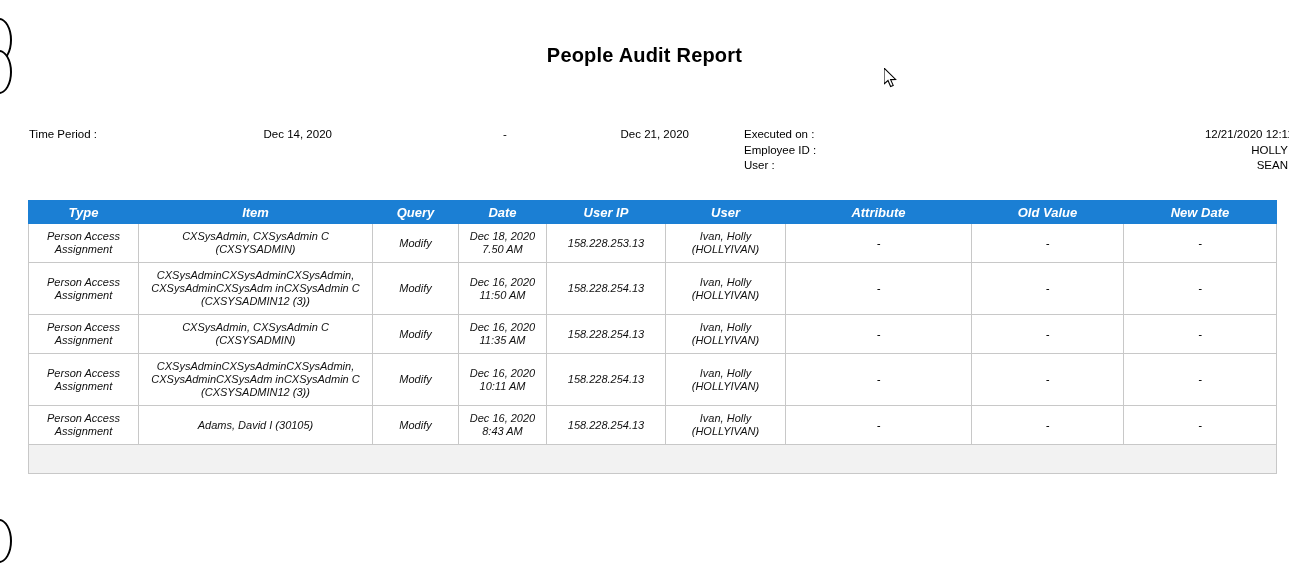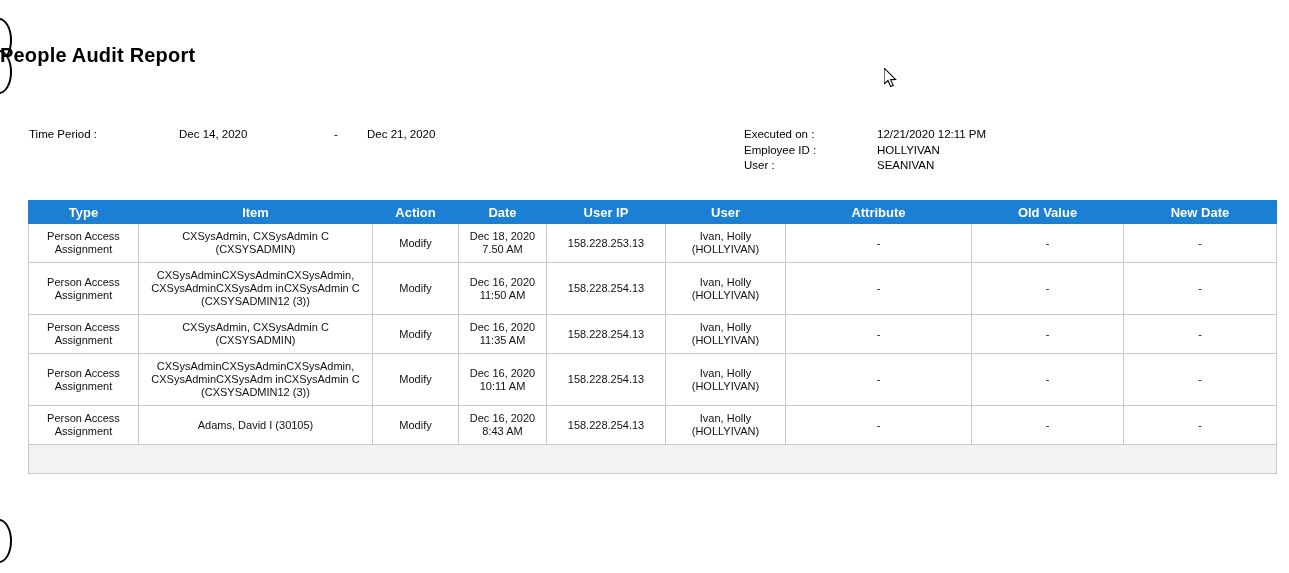--- a/index.html
+++ b/index.html
@@ -55,20 +55,21 @@
     border: 2px solid #000;
     border-radius: 50%;
     background: #ffffff;
   }
 
   .report-title {
     position: absolute;
     top: 44px;
     left: 0;
     width: 1289px;
+    text-align: center;
     font-size: 20px;
     font-weight: bold;
     letter-spacing: 0.2px;
   }
 
   
   .cursor {
     position: absolute;
     left: 884px;
     top: 68px;
@@ -95,20 +96,21 @@
   .meta-right {
     position: absolute;
     left: 715px;
     top: 0;
     width: 570px;
   }
   .meta-row {
     display: flex;
     height: 15.5px;
     white-space: nowrap;
+    justify-content: space-between;
   }
   .meta-label {
     width: 150px;
     flex: 0 0 150px;
   }
   .meta-val {
     flex: 0 0 auto;
   }
   .meta-left .meta-label { width: 150px; flex: 0 0 150px; }
   .meta-left .mv1 { width: 155px; flex: 0 0 155px; }
@@ -116,20 +118,21 @@
   .meta-right .meta-label { width: 133px; flex: 0 0 133px; }
 
   table.audit {
     position: absolute;
     left: 28px;
     top: 200px;
     width: 1248px;
     border-collapse: collapse;
     font-size: 11px;
     table-layout: fixed;
+    font-style: italic;
   }
   table.audit th {
     background: #1b7fd4;
     color: #ffffff;
     font-size: 13px;
     font-weight: bold;
     text-align: center;
     height: 22px;
     border: 1px solid #1b7fd4;
     padding: 0;
@@ -210,21 +213,21 @@
       <col class="cw-ip">
         <col class="cw-user">
         <col class="cw-attr">
         <col class="cw-old">
         <col class="cw-new">
     </colgroup>
     <thead>
       <tr>
         <th>Type</th>
         <th>Item</th>
-        <th>Action</th>
+        <th>Query</th>
         <th>Date</th>
         <th>User IP</th>
         <th>User</th>
         <th>Attribute</th>
         <th>Old Value</th>
         <th>New Date</th>
       </tr>
     </thead>
     <tbody>
       <tr>

